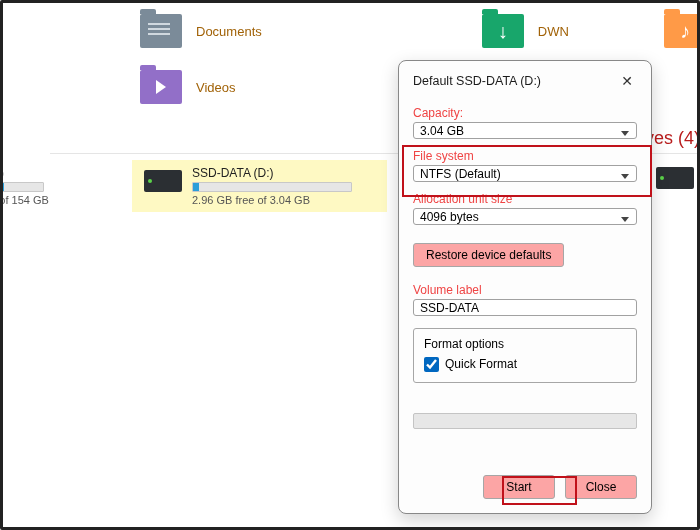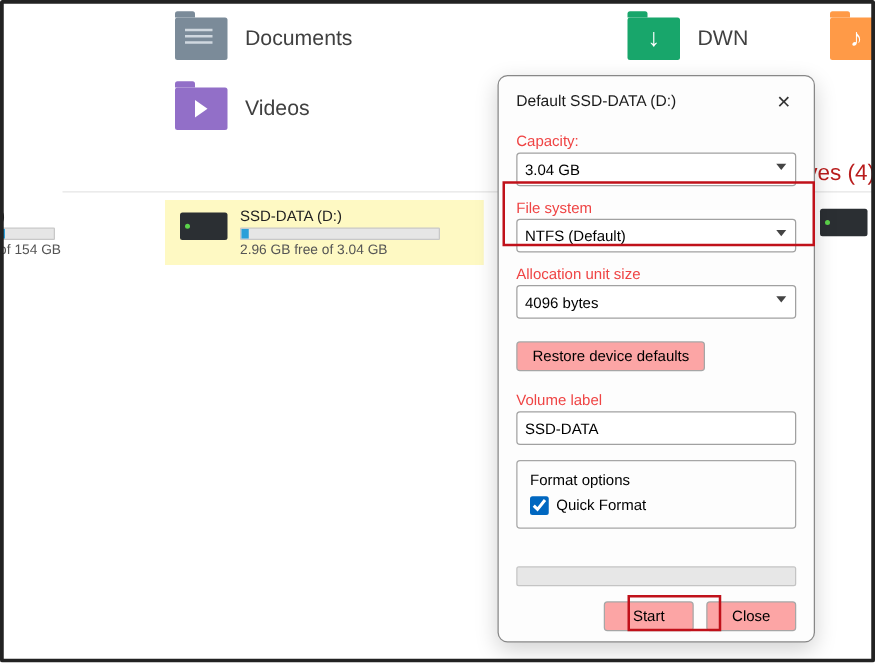--- a/index.html
+++ b/index.html
@@ -12,21 +12,21 @@
     .folder-icon::before { content: ""; position: absolute; top: -5px; left: 0; width: 16px; height: 5px; background: inherit; border-radius: 2px 2px 0 0; }
     .folder-icon.docs { background: #7b8b99; }
     .folder-icon.docs::after { content: ""; position: absolute; left: 8px; top: 9px; width: 22px; height: 2px; background: #d0d8df; box-shadow: 0 5px 0 #d0d8df, 0 10px 0 #d0d8df; }
     .folder-icon.vids { background: #926fc8; }
     .folder-icon.vids::after { content: ""; position: absolute; left: 16px; top: 10px; border-left: 10px solid #fff; border-top: 7px solid transparent; border-bottom: 7px solid transparent; }
     .folder-icon.dwn { background: #18a66b; }
     .folder-icon.dwn::after { content: "↓"; position: absolute; inset: 0; display: flex; align-items: center; justify-content: center; color: #fff; font-size: 20px; font-weight: bold; }
     .folder-icon.music { background: #ff9a47; }
     .folder-icon.music::after { content: "♪"; position: absolute; inset: 0; display: flex; align-items: center; justify-content: center; color: #fff; font-size: 20px; }
 
-    .folder-label { font-size: 17px; color: #404040; }
+    .folder-label { font-size: 13px; color: #a16207; }
 
     .drives-section { padding-left: 0; }
     .drives-header { font-size: 18px; color: #b91c1c; padding: 6px 0 4px 0; text-align: right; }
     .hr { border-top: 1px solid #e5e5e5; margin-left: 50px; }
     .drives-row { display: flex; gap: 0; padding-top: 6px; }
     .drive { display: flex; align-items: flex-start; gap: 10px; padding: 6px 12px; width: 255px; }
     .drive.sel { background: #fef9c3; }
     .drive-icon { width: 38px; height: 22px; background: #2b2f33; border-radius: 2px; margin-top: 4px; position: relative; }
     .drive-icon::before { content: ""; position: absolute; left: 4px; top: 9px; width: 4px; height: 4px; background: #5bd24a; border-radius: 50%; }
     .drive-info { display: flex; flex-direction: column; gap: 2px; }
@@ -47,21 +47,21 @@
       display: flex; flex-direction: column;
       font-size: 12px;
     }
     .dlg-title { display: flex; align-items: center; justify-content: space-between; padding: 9px 10px 6px 14px; }
     .dlg-title-text { font-size: 12.5px; color: #1b1b1b; }
     .dlg-close { width: 28px; height: 22px; display: flex; align-items: center; justify-content: center; font-size: 14px; color: #333; cursor: pointer; border-radius: 3px; }
     .dlg-body { padding: 4px 14px 0 14px; flex: 1; display: flex; flex-direction: column; gap: 2px; }
     .lbl { font-size: 12px; color: #ef4444; margin-top: 4px; }
     .select { position: relative; }
     .select select, .txt {
-      width: 100%; height: 27px; border: 1px solid #a1a1a1; border-radius: 3px;
+      width: 100%; height: 17px; border: 1px solid #a1a1a1; border-radius: 3px;
       background: #fff; font-size: 12px; padding: 0 6px; appearance: none;
     }
     .select::after { content: ""; position: absolute; right: 8px; top: 9px; border-left: 4px solid transparent; border-right: 4px solid transparent; border-top: 5px solid #444; pointer-events: none; }
     .btn {
       height: 24px; border: 1px solid #a6a6a6; border-radius: 3px; background: #fca5a5;
       font-size: 12px; padding: 0 12px; cursor: pointer; width: fit-content;
     }
     .group {
       border: 1px solid #a6a6a6; border-radius: 3px; padding: 8px 10px 10px 10px; margin-top: 2px;
     }

